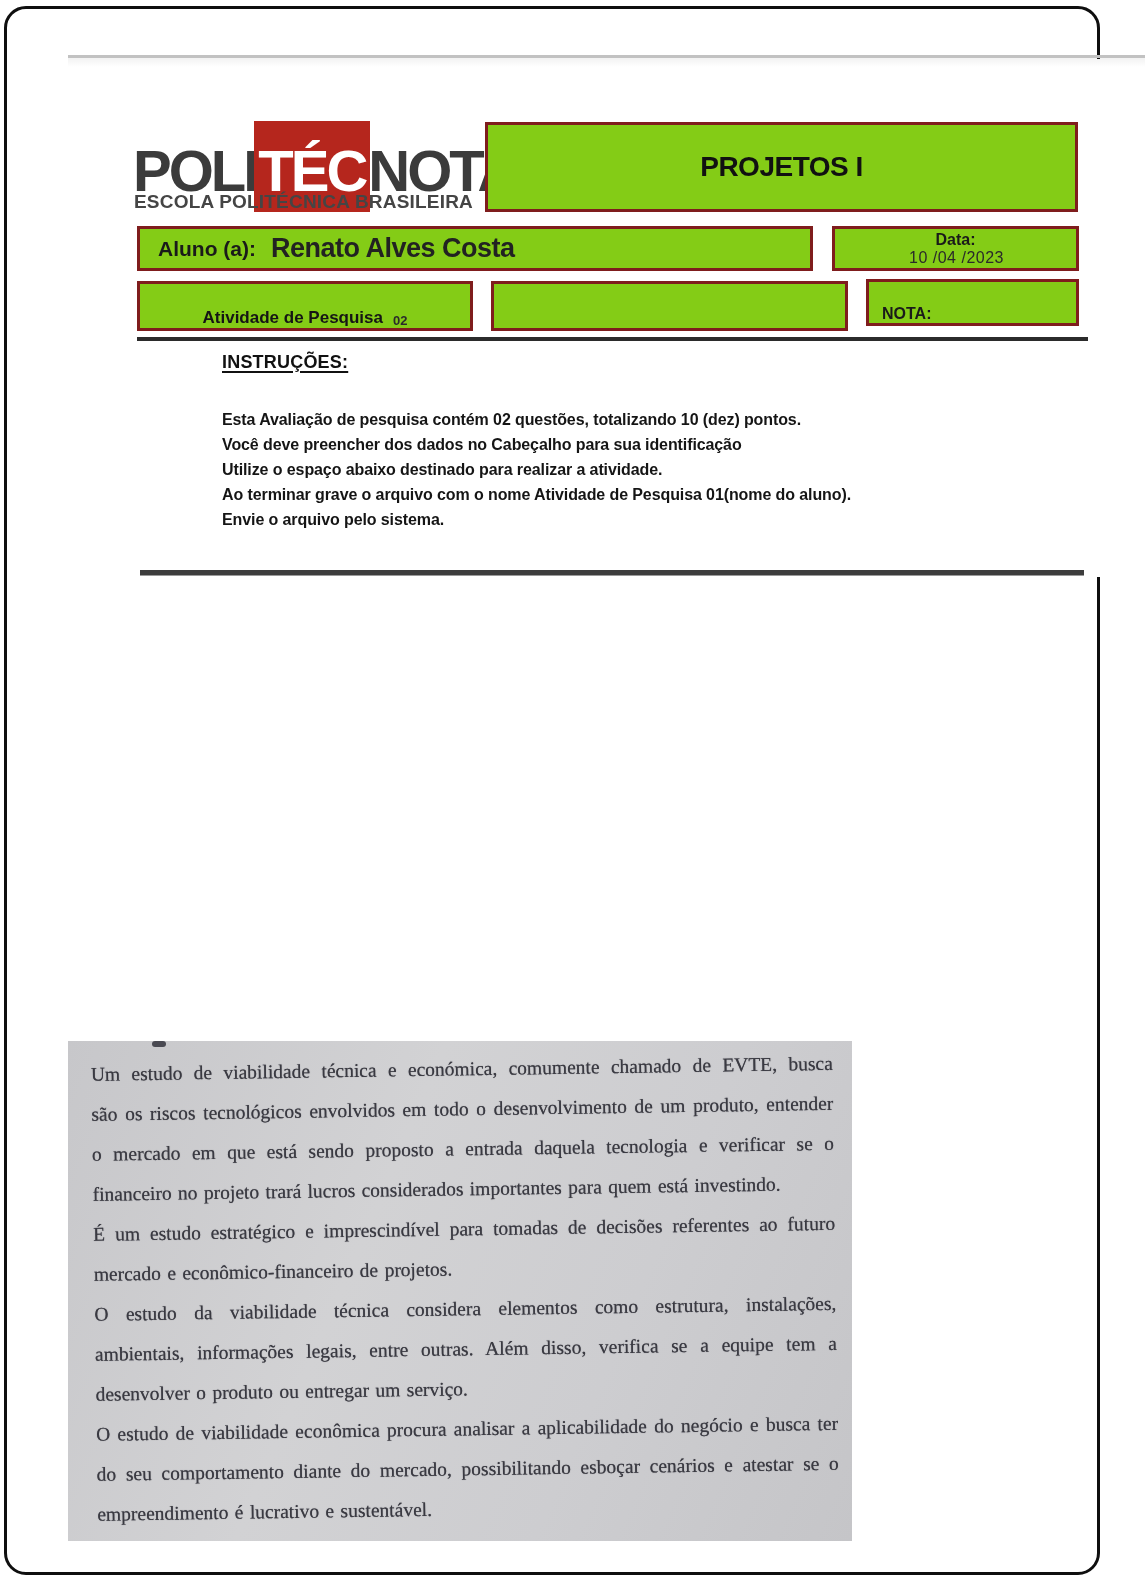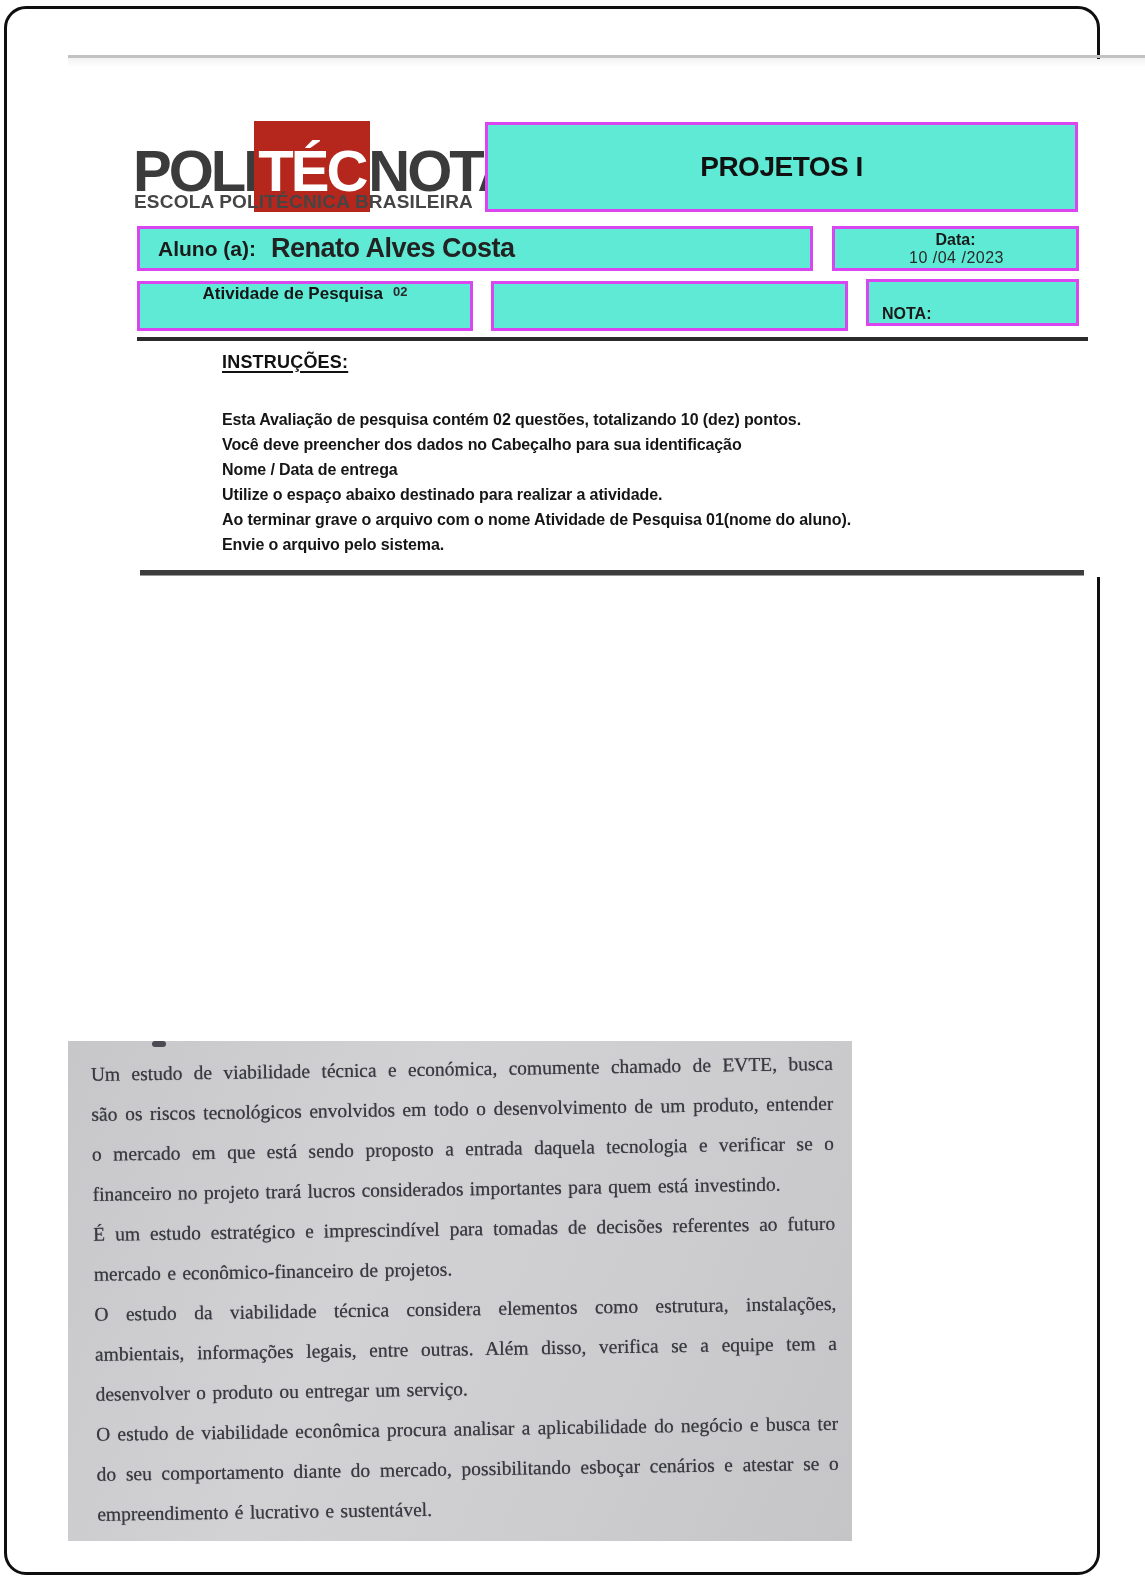--- a/index.html
+++ b/index.html
@@ -16,34 +16,34 @@
 
   
   .logo-main{position:absolute;left:133px;top:124px;font-size:58px;font-weight:bold;
          letter-spacing:-3px;line-height:62px;color:#3b3b3b;white-space:nowrap;}
   .logo-red{display:inline-block;background:#b5261d;color:#ffffff;
          padding:19px 5px 10px 4px;margin:-3px -2px -10px;}
   .logo-sub{position:absolute;left:134px;top:191px;font-size:19px;font-weight:bold;
          color:#454545;letter-spacing:0.2px;white-space:nowrap;}
 
   
-  .fbox{position:absolute;border:3px solid #d946ef;background:#5eead4;box-sizing:border-box;}
+  .fbox{position:absolute;border:3px solid #7f1d1d;background:#84cc16;box-sizing:border-box;}
   .box-projetos{left:485px;top:122px;width:593px;height:90px;
          display:flex;align-items:center;justify-content:center;}
   .box-projetos .course{font-size:28px;font-weight:bold;color:#111111;letter-spacing:-0.5px;}
   .box-aluno{left:137px;top:226px;width:676px;height:45px;
          display:flex;align-items:center;padding-left:18px;}
   .lbl{font-size:21px;font-weight:bold;color:#1a1a1a;}
   .student{font-size:27px;font-weight:600;color:#222222;margin-left:15px;letter-spacing:-0.5px;}
   .box-data{left:832px;top:226px;width:247px;height:45px;
          display:flex;align-items:center;justify-content:center;flex-direction:column;}
   .box-data .lbl{font-size:16px;}
   .date-val{font-size:16px;color:#2a2a2a;margin-left:2px;letter-spacing:0.5px;}
   .box-ativ{left:137px;top:281px;width:336px;height:50px;
-         display:flex;align-items:flex-start;justify-content:center;box-sizing:border-box;}
+         display:flex;align-items:flex-end;justify-content:center;box-sizing:border-box;}
   .ativ-lbl{font-size:17px;font-weight:bold;color:#151515;}
   .ativ-num{font-size:13px;font-weight:bold;color:#2b2b2b;margin-left:10px;}
   .box-empty{left:491px;top:281px;width:357px;height:50px;}
   .box-nota{left:866px;top:279px;width:213px;height:47px;padding:23px 0 0 13px;}
   .box-nota .lbl{font-size:16px;}
 
   .rule1{position:absolute;left:137px;top:337px;width:951px;height:4px;background:#2b2b2b;}
   .rule2{position:absolute;left:140px;top:570px;width:944px;height:5px;background:#3d3d3d;
          border-bottom:1px solid #9a9a9a;}
 
@@ -104,21 +104,20 @@
   <div class="fbox box-nota">
     <span class="lbl">NOTA:</span>
   </div>
 
   <div class="rule1"></div>
 
   <div class="instr-head">INSTRUÇÕES:</div>
   <div class="instr">
     <div class="instr-line">Esta Avaliação de pesquisa contém 02 questões, totalizando 10 (dez) pontos.</div>
     <div class="instr-line">Você deve preencher dos dados no Cabeçalho para sua identificação</div>
-    <div class="instr-line">Nome / Data de entrega</div>
     <div class="instr-line">Utilize o espaço abaixo destinado para realizar a atividade.</div>
     <div class="instr-line">Ao terminar grave o arquivo com o nome Atividade de Pesquisa 01(nome do aluno).</div>
     <div class="instr-line">Envie o arquivo pelo sistema.</div>
   </div>
 
   <div class="rule2"></div>
 
   <div class="scan">
     <div class="scan-mark"></div>
     <div class="scan-text">

